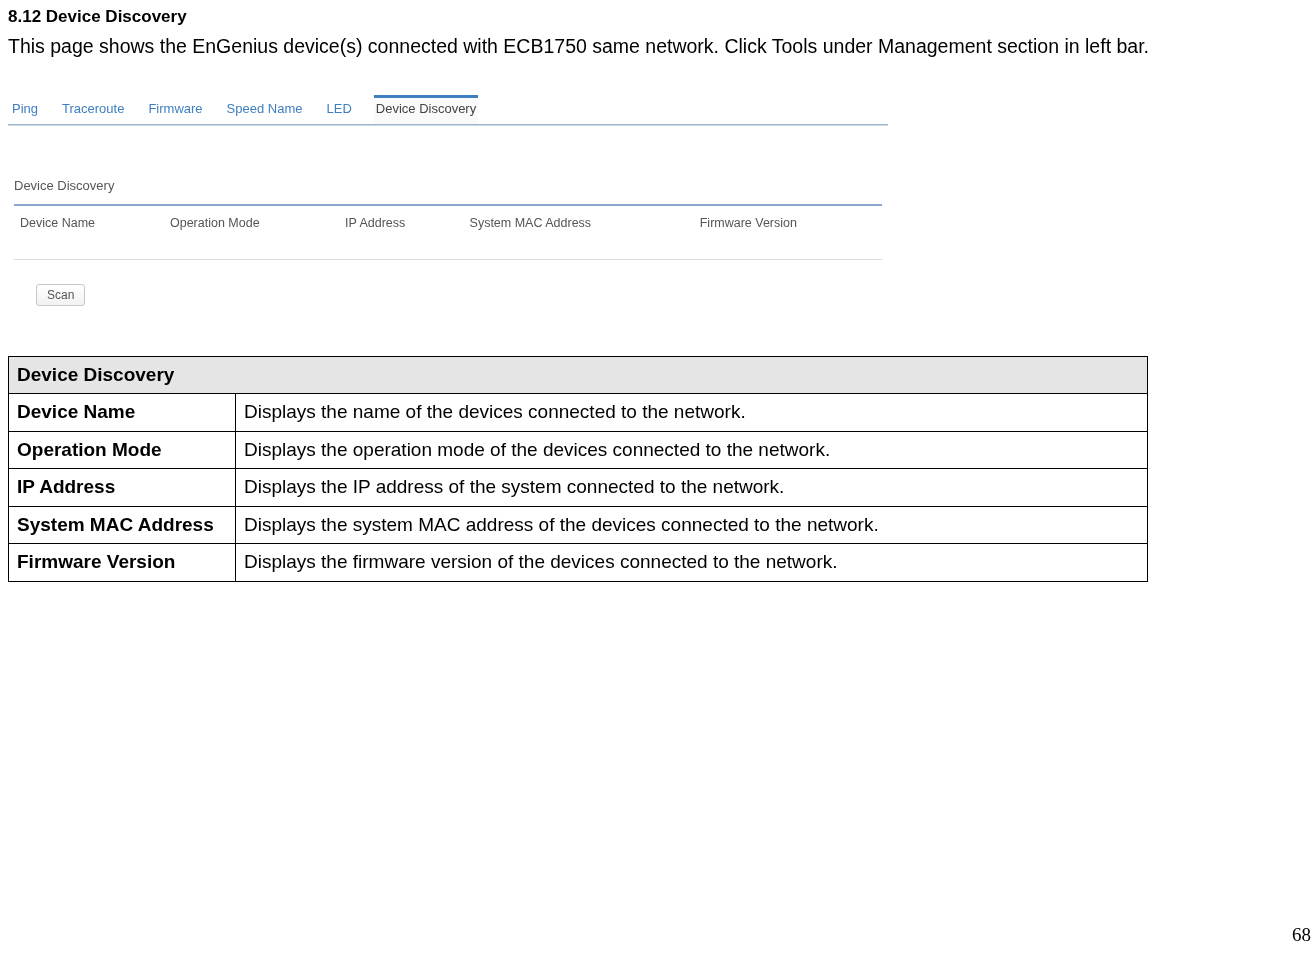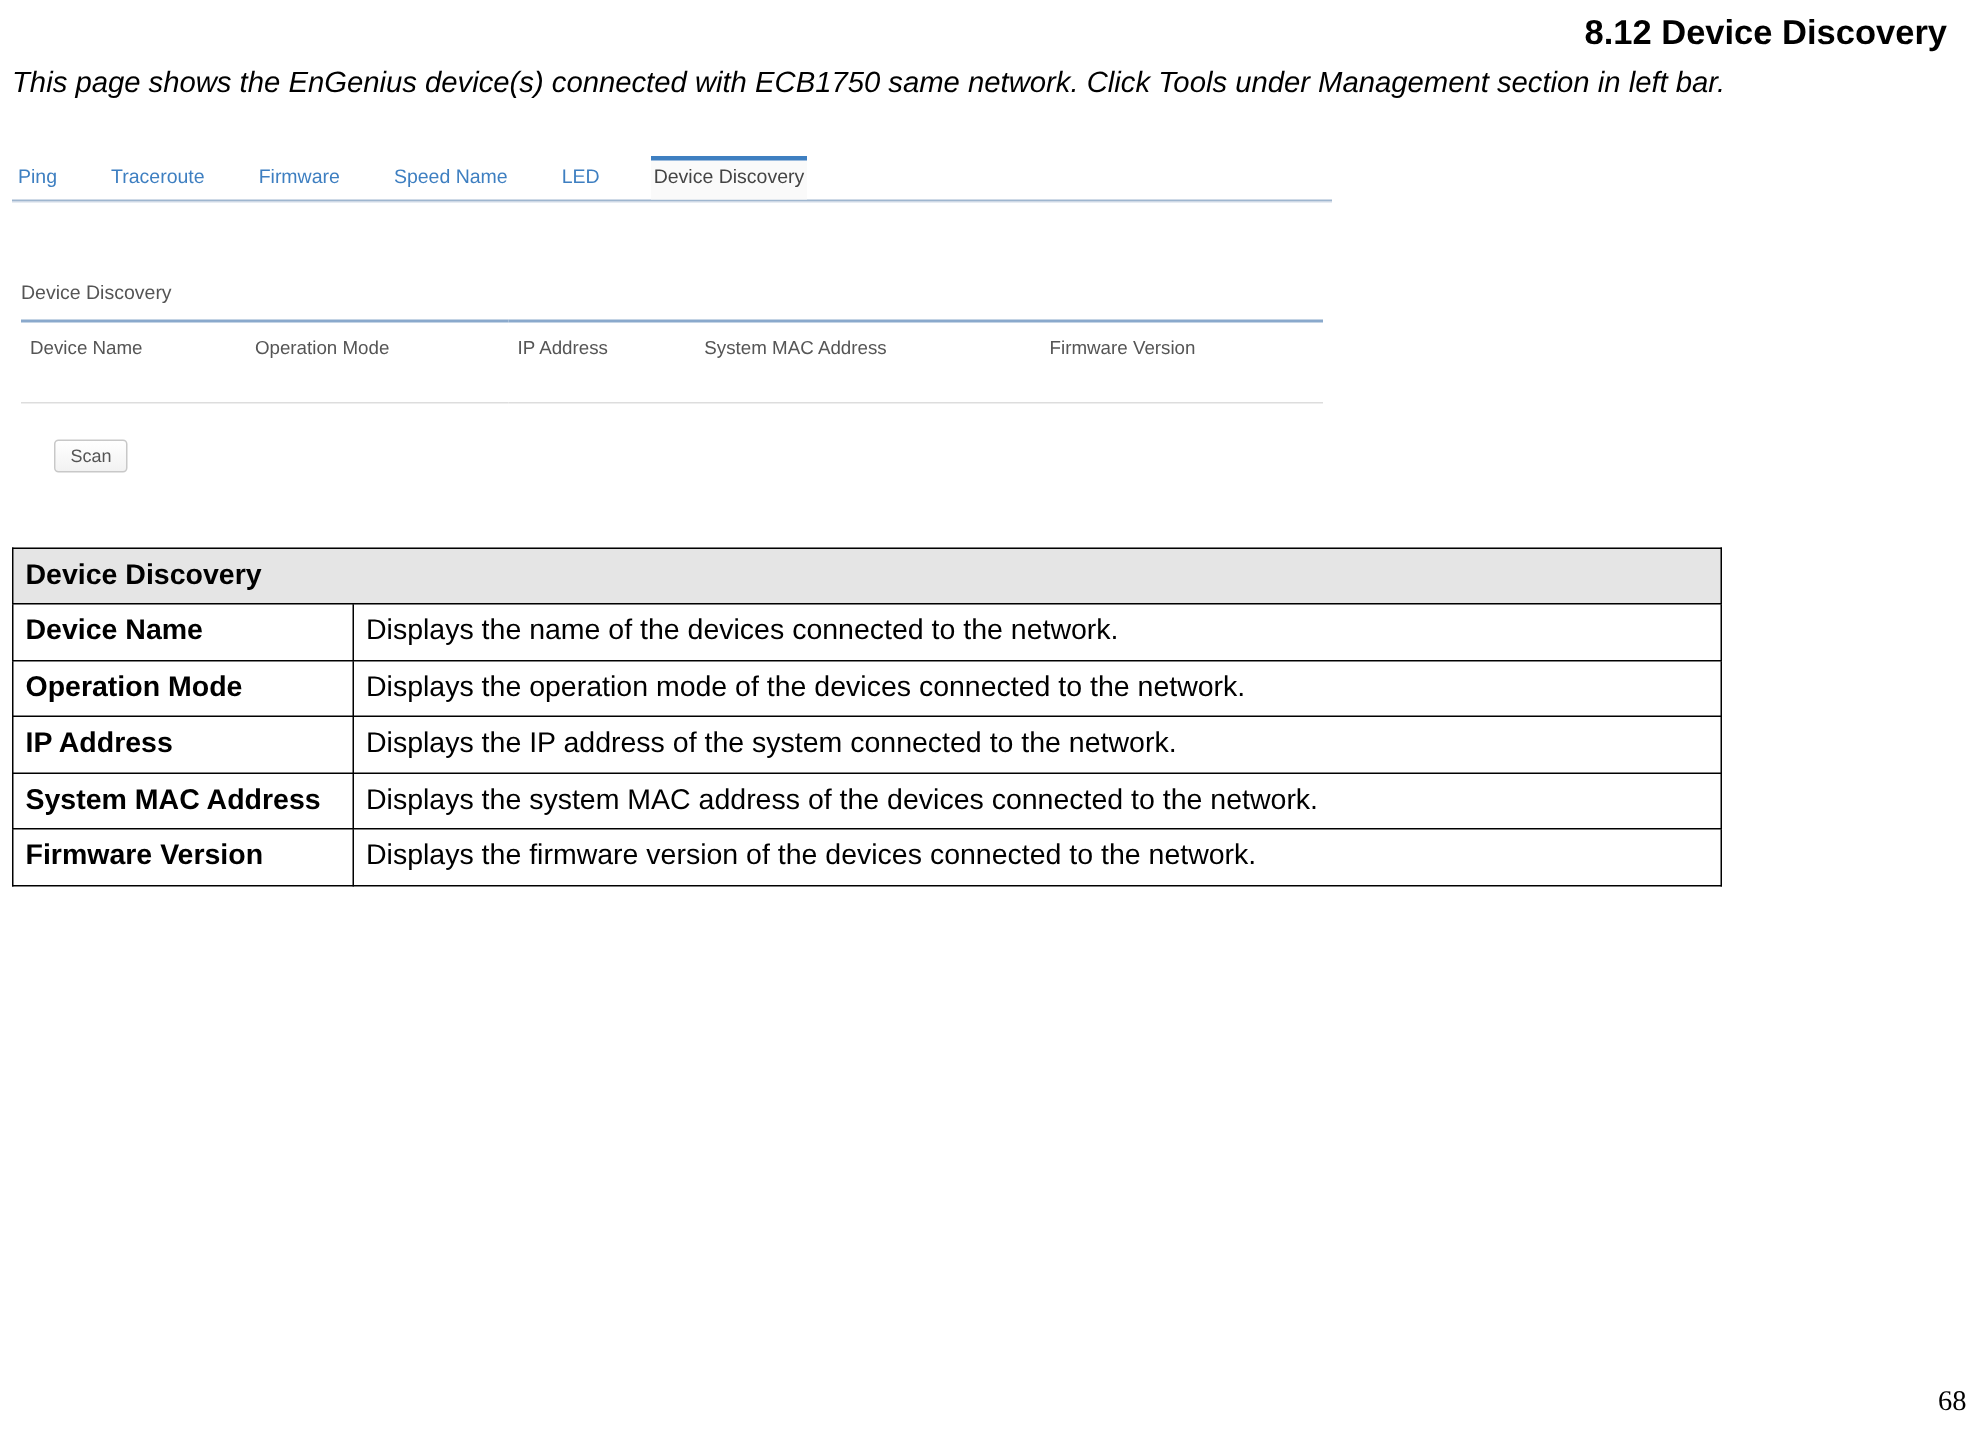--- a/index.html
+++ b/index.html
@@ -7,42 +7,40 @@
     color: #000;
     margin: 0;
     padding: 0 8px;
     font-size: 19px;
     line-height: 1.5;
   }
   .page {
     width: 1290px;
   }
   h2.section-title {
-    font-size: 23px;
+    font-size: 17px;
     font-weight: 700;
     margin: 4px 0 2px 0;
-    text-align: right;
   }
   p.intro {
     margin: 0 0 30px 0;
     font-size: 19.5px;
-    font-style: italic;
   }
 
   
   .ui-box {
     width: 880px;
     margin: 0 0 40px 0;
     font-family: Arial, Helvetica, sans-serif;
     font-size: 13px;
     color: #444;
   }
   .ui-tabs {
     display: flex;
-    gap: 32px;
+    gap: 20px;
     padding: 4px 2px 0 2px;
   }
   .ui-tab {
     color: #3e7fc1;
     padding: 4px 2px 6px 2px;
     cursor: pointer;
   }
   .ui-tab.active {
     color: #444;
     border-top: 3px solid #3e7fc1;

